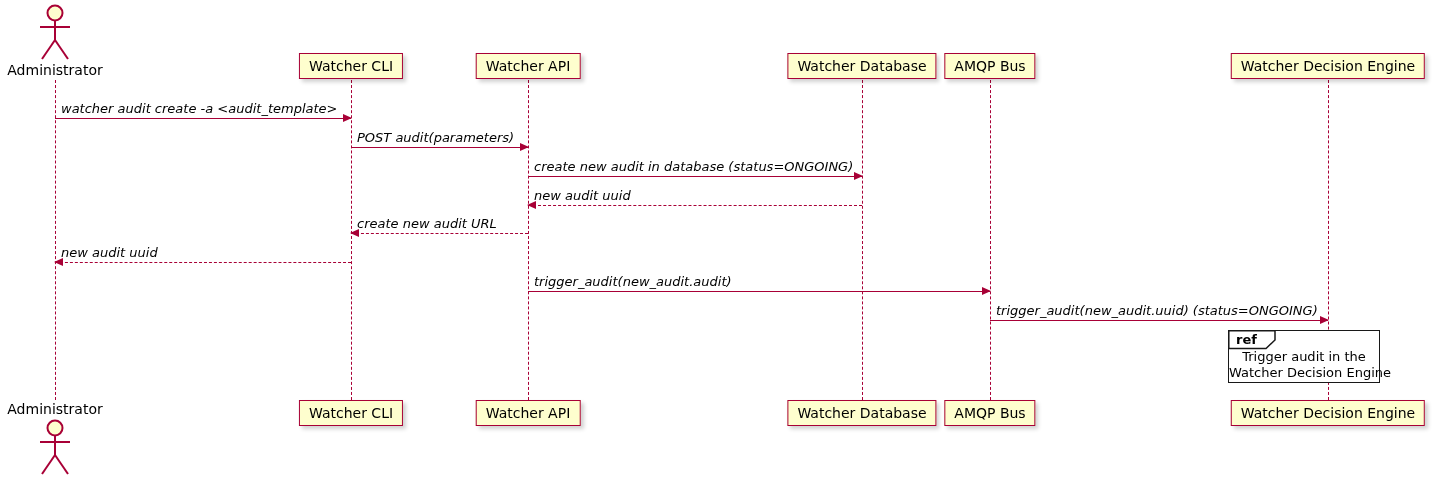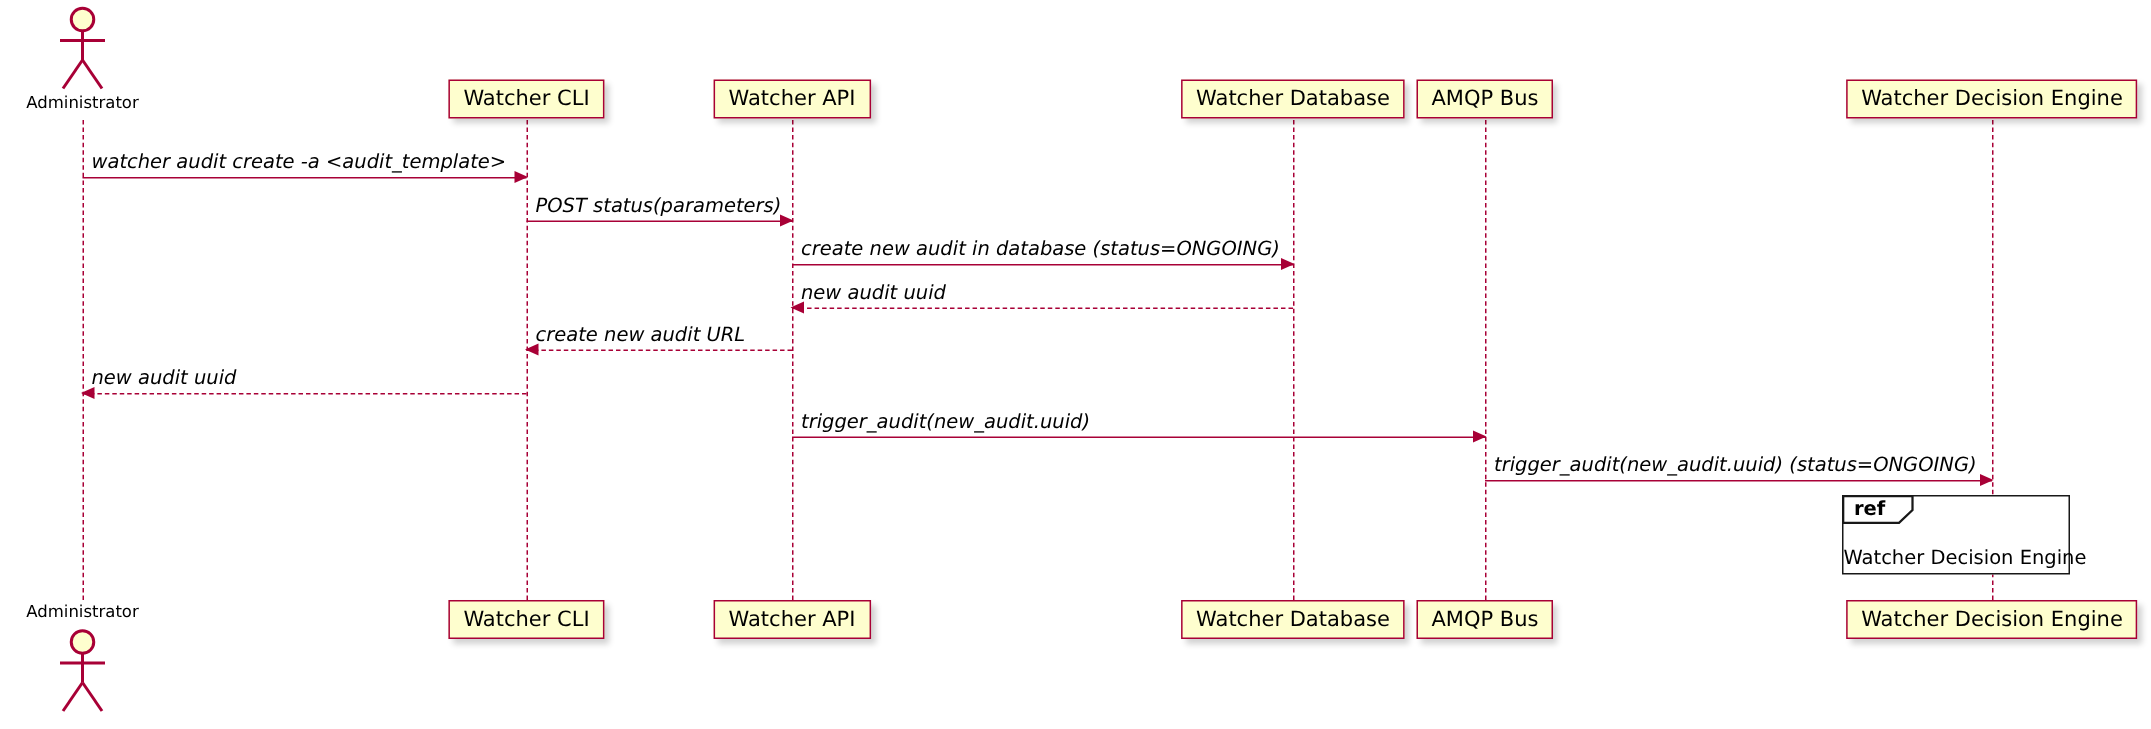--- a/index.html
+++ b/index.html
@@ -30,21 +30,21 @@
     padding: 4px 9px;
     font-size: 14px;
     white-space: nowrap;
     box-shadow: 3px 3px 4px rgba(0,0,0,0.18);
     z-index: 3;
   }
 
   .actor-label {
     position: absolute;
     transform: translateX(-50%);
-    font-size: 11px;
+    font-size: 14px;
     white-space: nowrap;
     z-index: 3;
   }
 
   .actor-figure {
     position: absolute;
     transform: translateX(-50%);
     z-index: 3;
   }
 
@@ -126,21 +126,21 @@
   <div class="pbox" style="left:990px; top:53px">AMQP Bus</div>
   <div class="pbox" style="left:1328px; top:53px">Watcher Decision Engine</div>
 
   <div class="message" style="left:55px; top:118px; width:296px">
     <div class="msg-label">watcher audit create -a &lt;audit_template&gt;</div>
     <div class="msg-line"></div>
     <div class="arrowhead right"></div>
   </div>
 
   <div class="message" style="left:351px; top:147px; width:177px">
-    <div class="msg-label">POST status(parameters)</div>
+    <div class="msg-label">POST audit(parameters)</div>
     <div class="msg-line"></div>
     <div class="arrowhead right"></div>
   </div>
 
   <div class="message" style="left:528px; top:176px; width:334px">
     <div class="msg-label">create new audit in database (status=ONGOING)</div>
     <div class="msg-line"></div>
     <div class="arrowhead right"></div>
   </div>
 
@@ -156,36 +156,37 @@
     <div class="arrowhead left"></div>
   </div>
 
   <div class="message" style="left:55px; top:262px; width:296px">
     <div class="msg-label">new audit uuid</div>
     <div class="msg-line dashed"></div>
     <div class="arrowhead left"></div>
   </div>
 
   <div class="message" style="left:528px; top:291px; width:462px">
-    <div class="msg-label">trigger_audit(new_audit.uuid)</div>
+    <div class="msg-label">trigger_audit(new_audit.audit)</div>
     <div class="msg-line"></div>
     <div class="arrowhead right"></div>
   </div>
 
   <div class="message" style="left:990px; top:320px; width:338px">
     <div class="msg-label">trigger_audit(new_audit.uuid) (status=ONGOING)</div>
     <div class="msg-line"></div>
     <div class="arrowhead right"></div>
   </div>
 
   <div class="ref-box">
     <svg class="ref-tab" width="49" height="20" viewBox="0 0 49 20">
       <polygon points="0.8,0.8 47,0.8 47,10 38,18.5 0.8,18.5" fill="#FFFFFF" stroke="#181818" stroke-width="1.5"></polygon>
     </svg>
     <span class="ref-keyword">ref</span>
+    <div class="ref-text l1">Trigger audit in the</div>
     <div class="ref-text l2">Watcher Decision Engine</div>
   </div>
 
   <div class="actor-label" style="left:55px; top:401px">Administrator</div>
   <svg class="actor-figure" style="left:55px; top:417px" width="36" height="62" viewBox="0 0 36 58">
     <circle cx="18" cy="9" r="7.5" fill="#FEFECE" stroke="#A80036" stroke-width="2"></circle>
     <line x1="18" y1="16.5" x2="18" y2="36" stroke="#A80036" stroke-width="2"></line>
     <line x1="3" y1="23" x2="33" y2="23" stroke="#A80036" stroke-width="2"></line>
     <line x1="18" y1="36" x2="5" y2="55" stroke="#A80036" stroke-width="2"></line>
     <line x1="18" y1="36" x2="31" y2="55" stroke="#A80036" stroke-width="2"></line>

